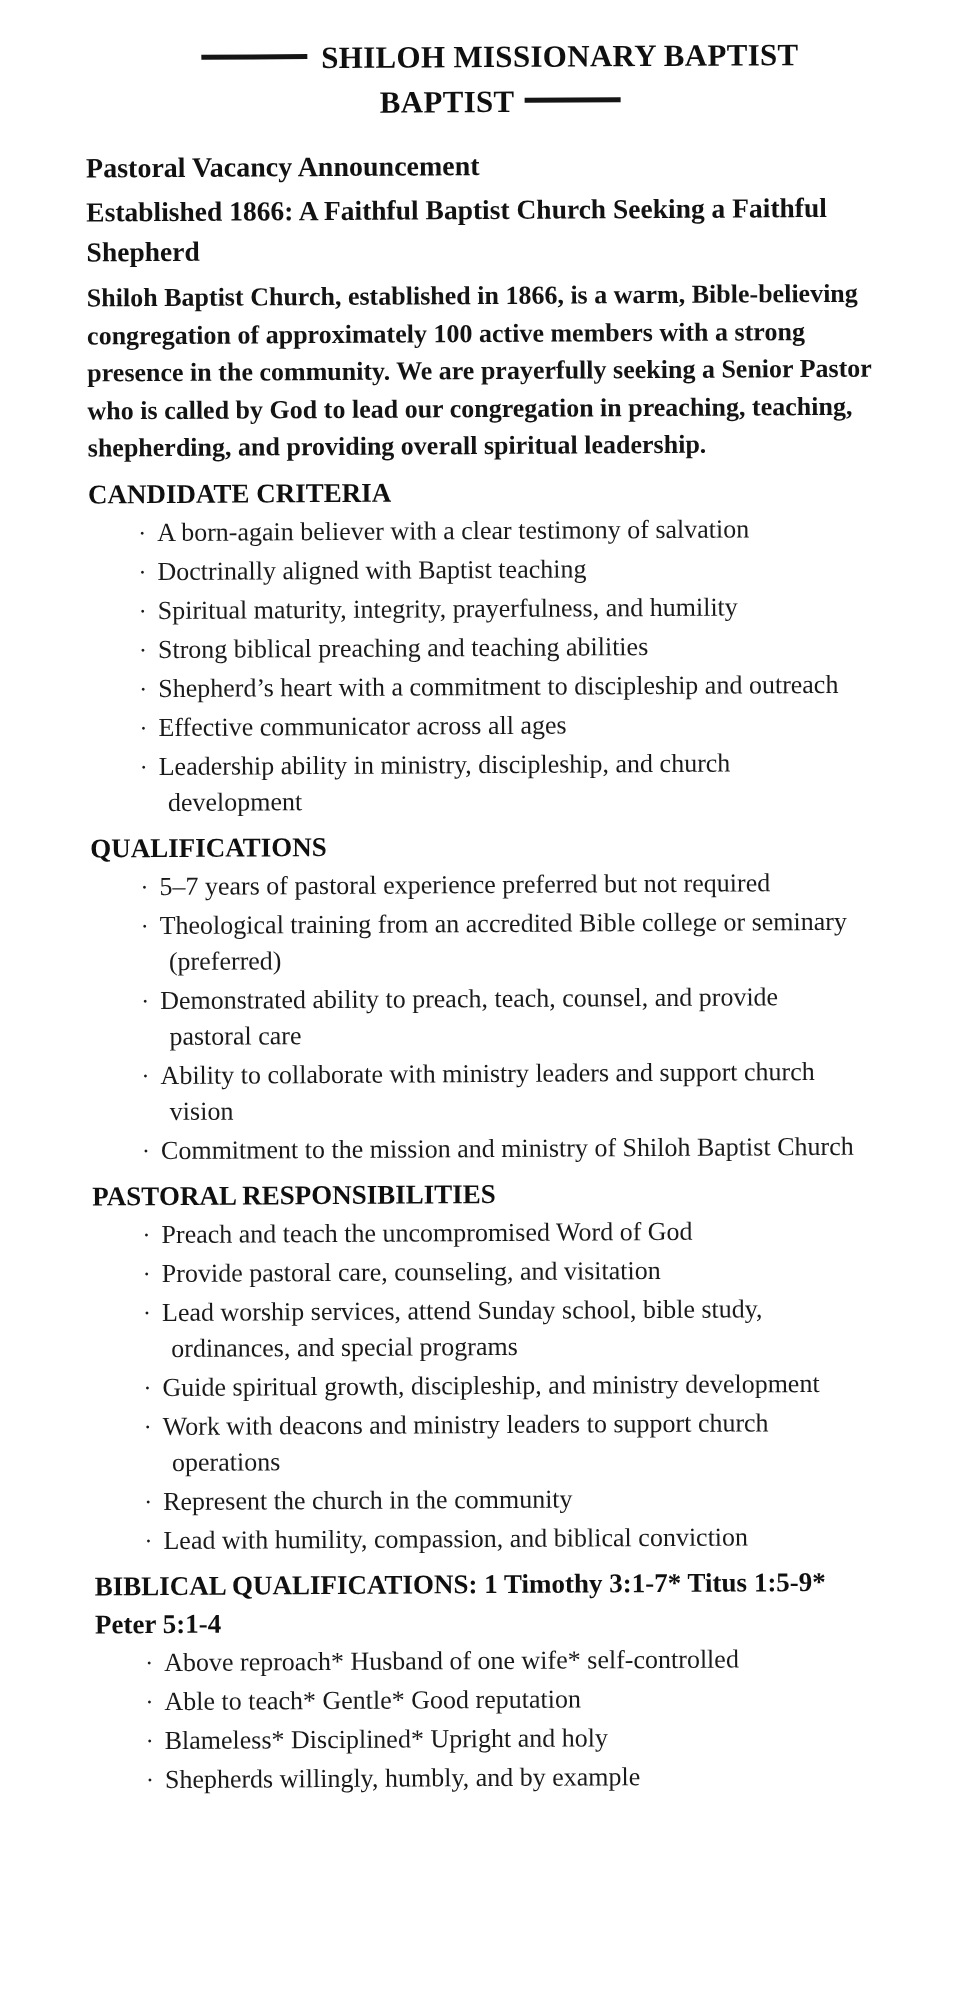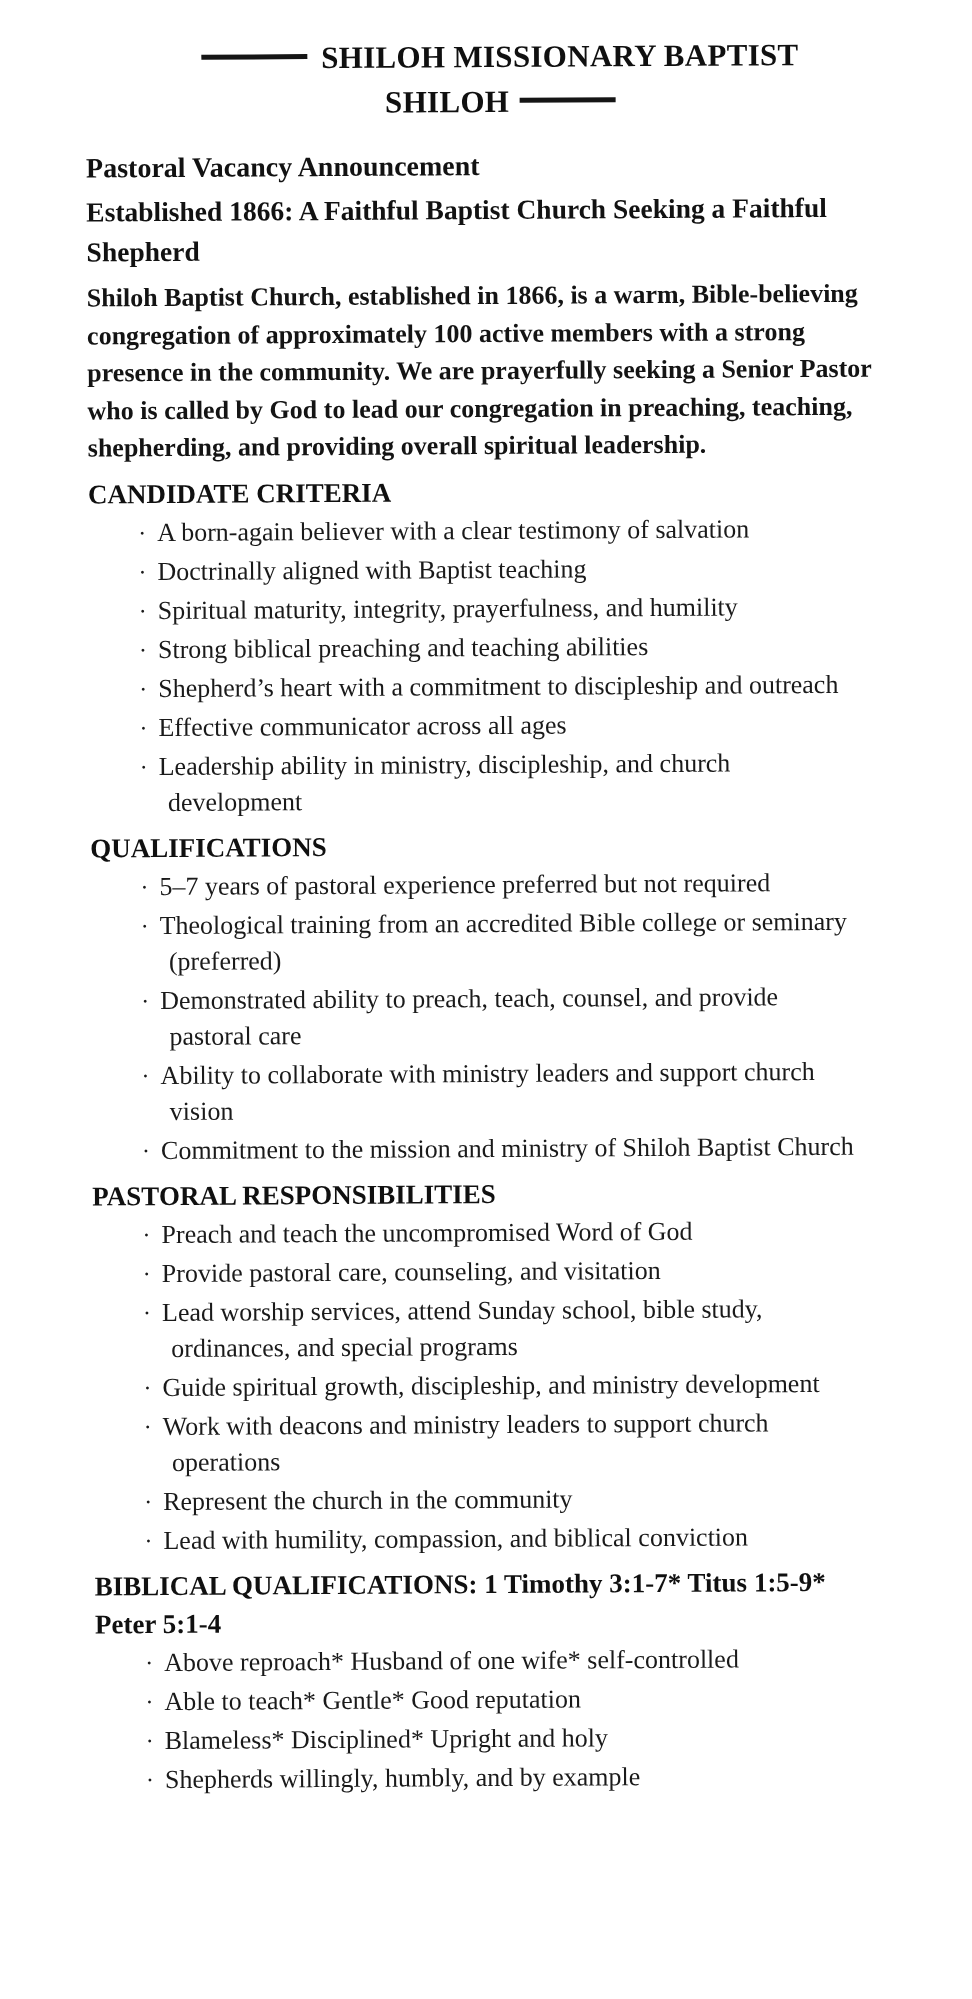--- a/index.html
+++ b/index.html
@@ -90,21 +90,21 @@
     color: #1a1a1a;
   }
 </style>
 </head>
 <body>
 
 <div class="page">
 
   <h1 class="doc-title">
     <span class="t-line"><span class="dashline left"></span><span>SHILOH MISSIONARY BAPTIST</span></span>
-    <span class="t-line"><span>SHILOH</span><span class="dashline right"></span></span>
+    <span class="t-line"><span>BAPTIST</span><span class="dashline right"></span></span>
   </h1>
 
   <h2 class="subtitle">Pastoral Vacancy Announcement</h2>
 
   <h3 class="tagline">Established 1866: A Faithful Baptist Church Seeking a Faithful Shepherd</h3>
 
   <p class="intro">Shiloh Baptist Church, established in 1866, is a warm, Bible-believing congregation of approximately 100 active members with a strong presence in the community. We are prayerfully seeking a Senior Pastor who is called by God to lead our congregation in preaching, teaching, shepherding, and providing overall spiritual leadership.</p>
 
   <div id="sections">
       <div class="sec-heading">CANDIDATE CRITERIA</div>

